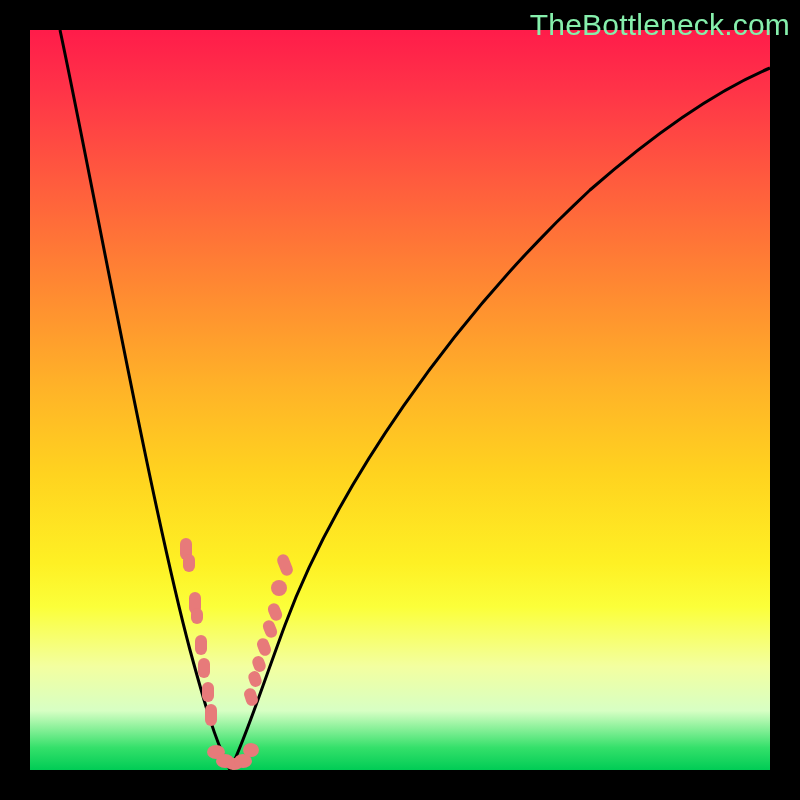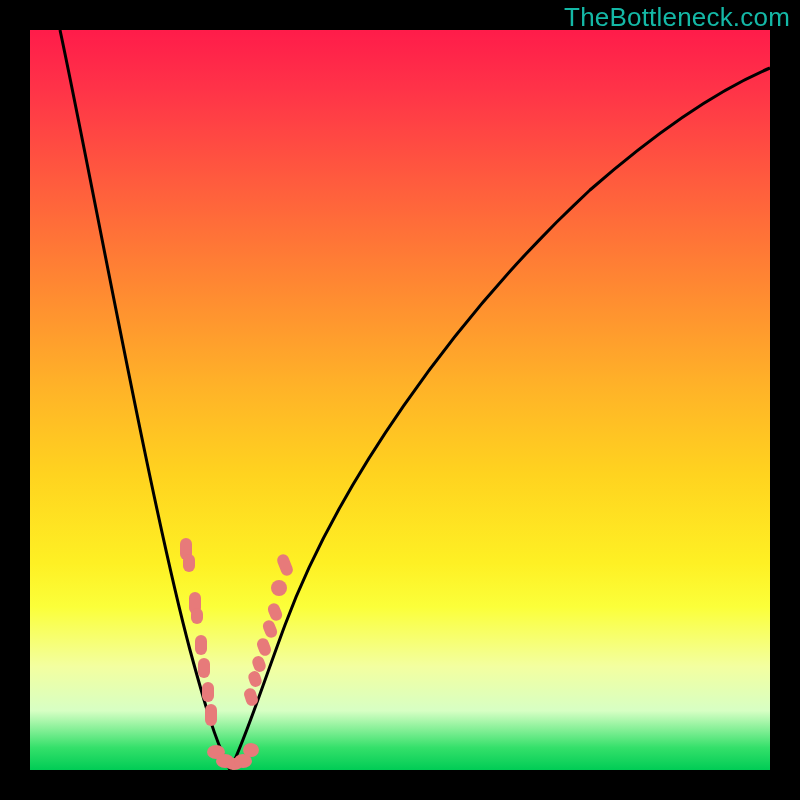--- a/index.html
+++ b/index.html
@@ -36,24 +36,24 @@
       #fef024 72%,
       #fbff3a 78%,
       #f3ffa0 86%,
       #d7ffc4 92%,
       #34e06a 97%,
       #00cc55 100%
     );
   }
   .watermark {
     position: absolute;
-    top: 2px;
+    top: 8px;
     right: 10px;
-    color: #14b8a6;
-    font-size: 26px;
+    color: #86efac;
+    font-size: 30px;
     font-weight: 400;
     letter-spacing: 0.2px;
     user-select: none;
   }
   svg.curve-layer {
     position: absolute;
     left: 0;
     top: 0;
     width: 740px;
     height: 740px;

